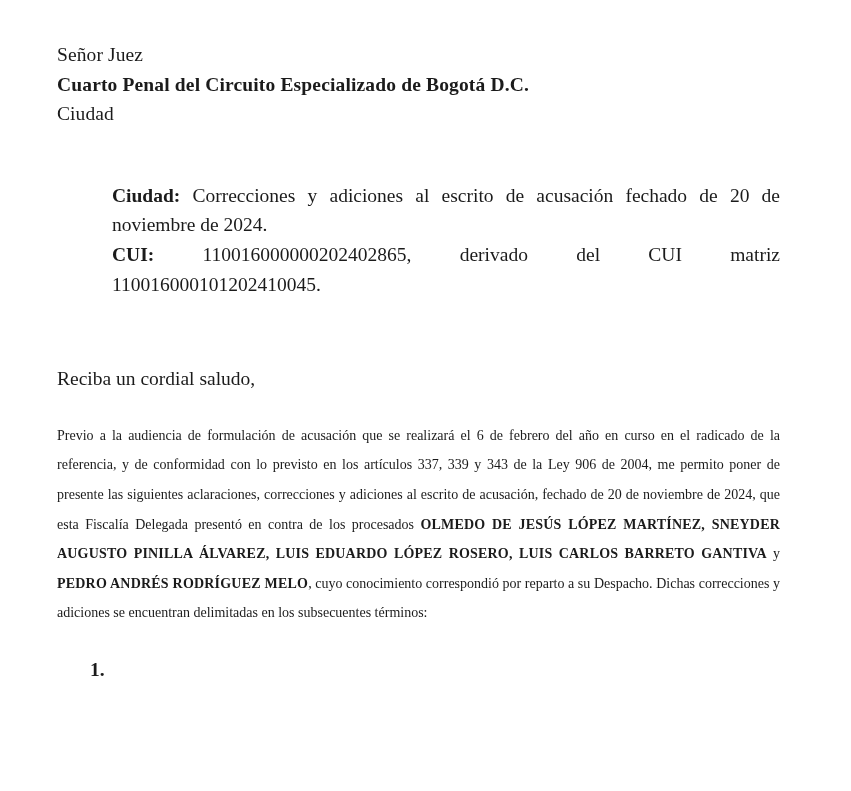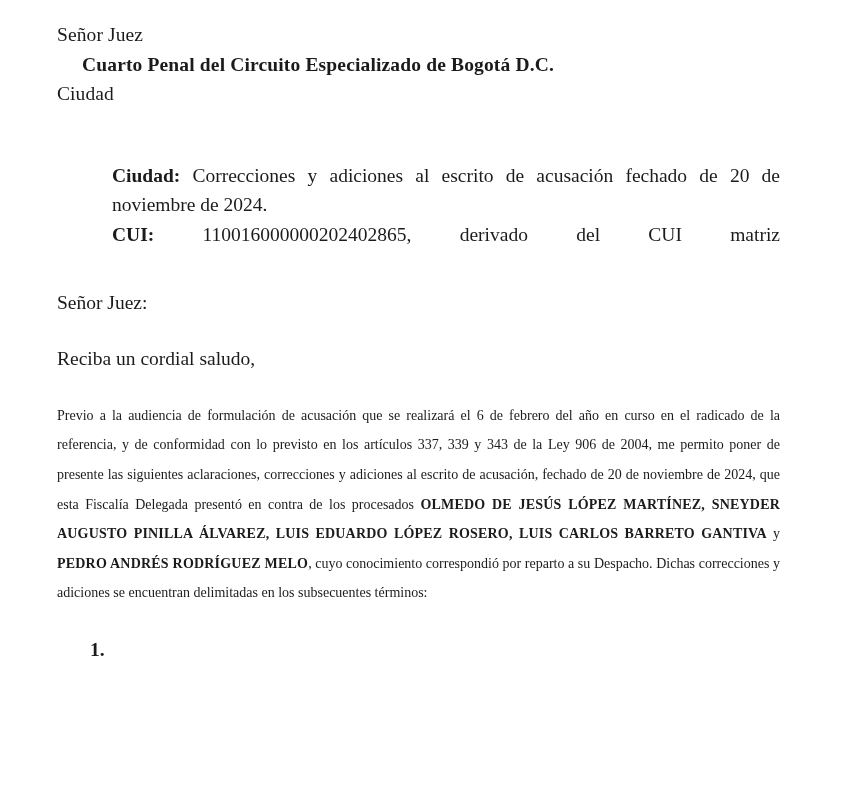--- a/index.html
+++ b/index.html
@@ -15,37 +15,36 @@
     font-family: "Liberation Serif", "DejaVu Serif", serif;
     color: #1b1b1b;
     -webkit-font-smoothing: antialiased;
   }
   .page {
     position: relative;
     width: 851px;
     height: 671px;
     background: #ffffff;
     box-sizing: border-box;
-    padding: 20px 71px 0 57px;
+    padding: 40px 71px 0 57px;
   }
 
   
   .line {
     font-size: 19.5px;
     line-height: 29.6px;
     letter-spacing: 0.1px;
   }
   .bold { font-weight: 700; }
 
   .addressee {
     margin: 0;
   }
   .addressee .line:nth-child(2) {
     letter-spacing: 0.15px;
-    margin-left: 25px;
   }
 
   .spacer-lg { height: 38px; }
   .spacer-md { height: 27px; }
   .spacer-sm { height: 14px; }
 
   
   .ref-block {
     margin-left: 55px;
     width: 668px;
@@ -128,26 +127,26 @@
   <div class="spacer-sm"></div>
 
   <div class="ref-block">
 
     <p class="ref-para"><span class="ref-label">Ciudad:</span><span> Correcciones y adiciones al escrito de acusación fechado de 20 de noviembre de 2024.</span></p>
 
     <p class="ref-para force-justify-last"><span class="ref-label">CUI:</span>
       <span>110016000000202402865,</span>
       <span>derivado del CUI matriz</span></p>
 
+    <p class="ref-para"><span>110016000101202410045.</span></p>
 
   </div>
 
   <div class="spacer-lg"></div>
 
-  <p class="salutation">Señor Juez:</p>
 
   <div class="spacer-md"></div>
 
   <p class="salutation">Reciba un cordial saludo,</p>
 
   <div class="spacer-md"></div>
 
   <p class="body-para"><span>Previo a la audiencia de formulación de acusación que se realizará el 6 de febrero del año en curso en el radicado de la referencia, y de conformidad con lo previsto en los artículos 337, 339 y 343 de la Ley 906 de 2004, me permito poner de presente las siguientes aclaraciones, correcciones y adiciones al escrito de acusación, fechado de 20 de noviembre de 2024, que esta Fiscalía Delegada presentó en contra de los procesados </span><span class="name">OLMEDO DE JESÚS LÓPEZ MARTÍNEZ, SNEYDER AUGUSTO PINILLA ÁLVAREZ, LUIS EDUARDO LÓPEZ ROSERO, LUIS CARLOS BARRETO GANTIVA</span><span> y </span><span class="name">PEDRO ANDRÉS RODRÍGUEZ MELO</span><span>, cuyo conocimiento correspondió por reparto a su Despacho. Dichas correcciones y adiciones se encuentran delimitadas en los subsecuentes términos:</span></p>
 
   <div class="spacer-md"></div>

